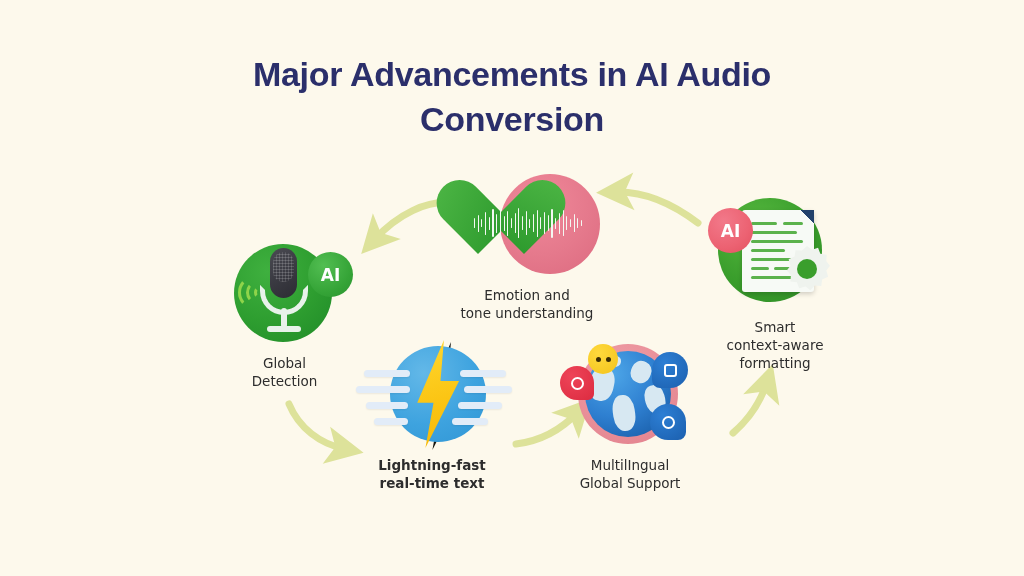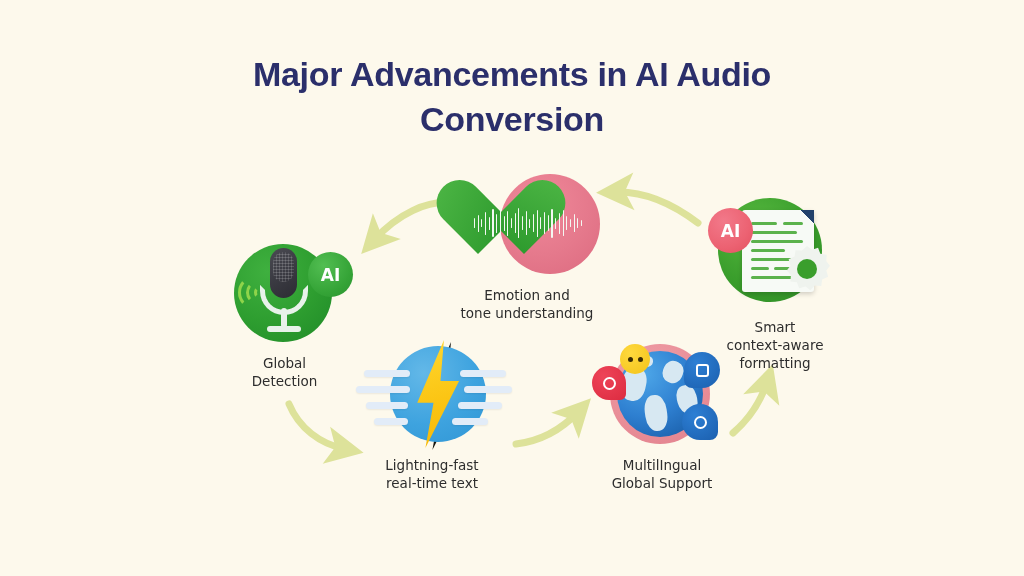--- a/index.html
+++ b/index.html
@@ -185,21 +185,21 @@
       23% 23%, 25% 9%, 39% 10%
     );
   }
   .fmt-gear .hole {
     position: absolute; left: 13px; top: 13px;
     width: 20px; height: 20px; border-radius: 50%;
     background: #3A9E2C;
   }
 
   
-  #node-lightning { left: 352px; top: 338px; }
+  #node-lightning { left: 352px; top: 338px; font-weight: bold; }
   #node-lightning .node-art { width: 160px; height: 112px; }
 
   .lt-disc {
     position: absolute; left: 38px; top: 8px;
     width: 96px; height: 96px; border-radius: 50%;
     background: radial-gradient(circle at 35% 28%, #63B8E8 0%, #3EA3DF 55%, #2F95D4 100%);
   }
   .lt-lines { position: absolute; inset: 0; }
   .lt-lines i {
     position: absolute; height: 7px; border-radius: 4px;
@@ -214,21 +214,21 @@
   }
   .lt-bolt-shadow {
     position: absolute; left: 63px; top: 4px;
     width: 58px; height: 108px;
     background: #14140F;
     clip-path: polygon(62% 0%, 16% 58%, 44% 58%, 30% 100%, 88% 38%, 56% 38%);
     z-index: -1;
   }
 
   
-  #node-global { left: 586px; top: 338px; }
+  #node-global { left: 554px; top: 338px; }
   #node-global .node-art { width: 152px; height: 112px; }
 
   .gl-ring {
     position: absolute; left: 24px; top: 6px;
     width: 100px; height: 100px; border-radius: 50%;
     background: radial-gradient(circle at 40% 30%, #F1A0A8 0%, #E88D97 60%, #E07F8B 100%);
   }
   .gl-globe {
     position: absolute; left: 31px; top: 13px;
     width: 86px; height: 86px; border-radius: 50%;

